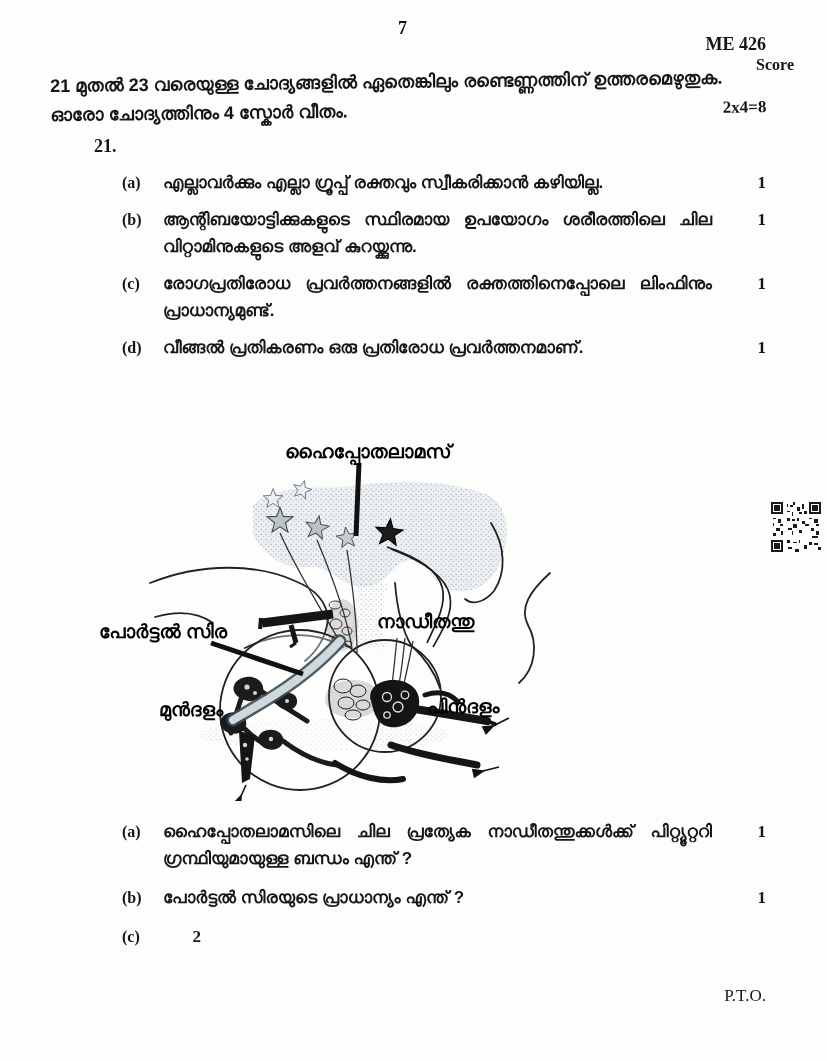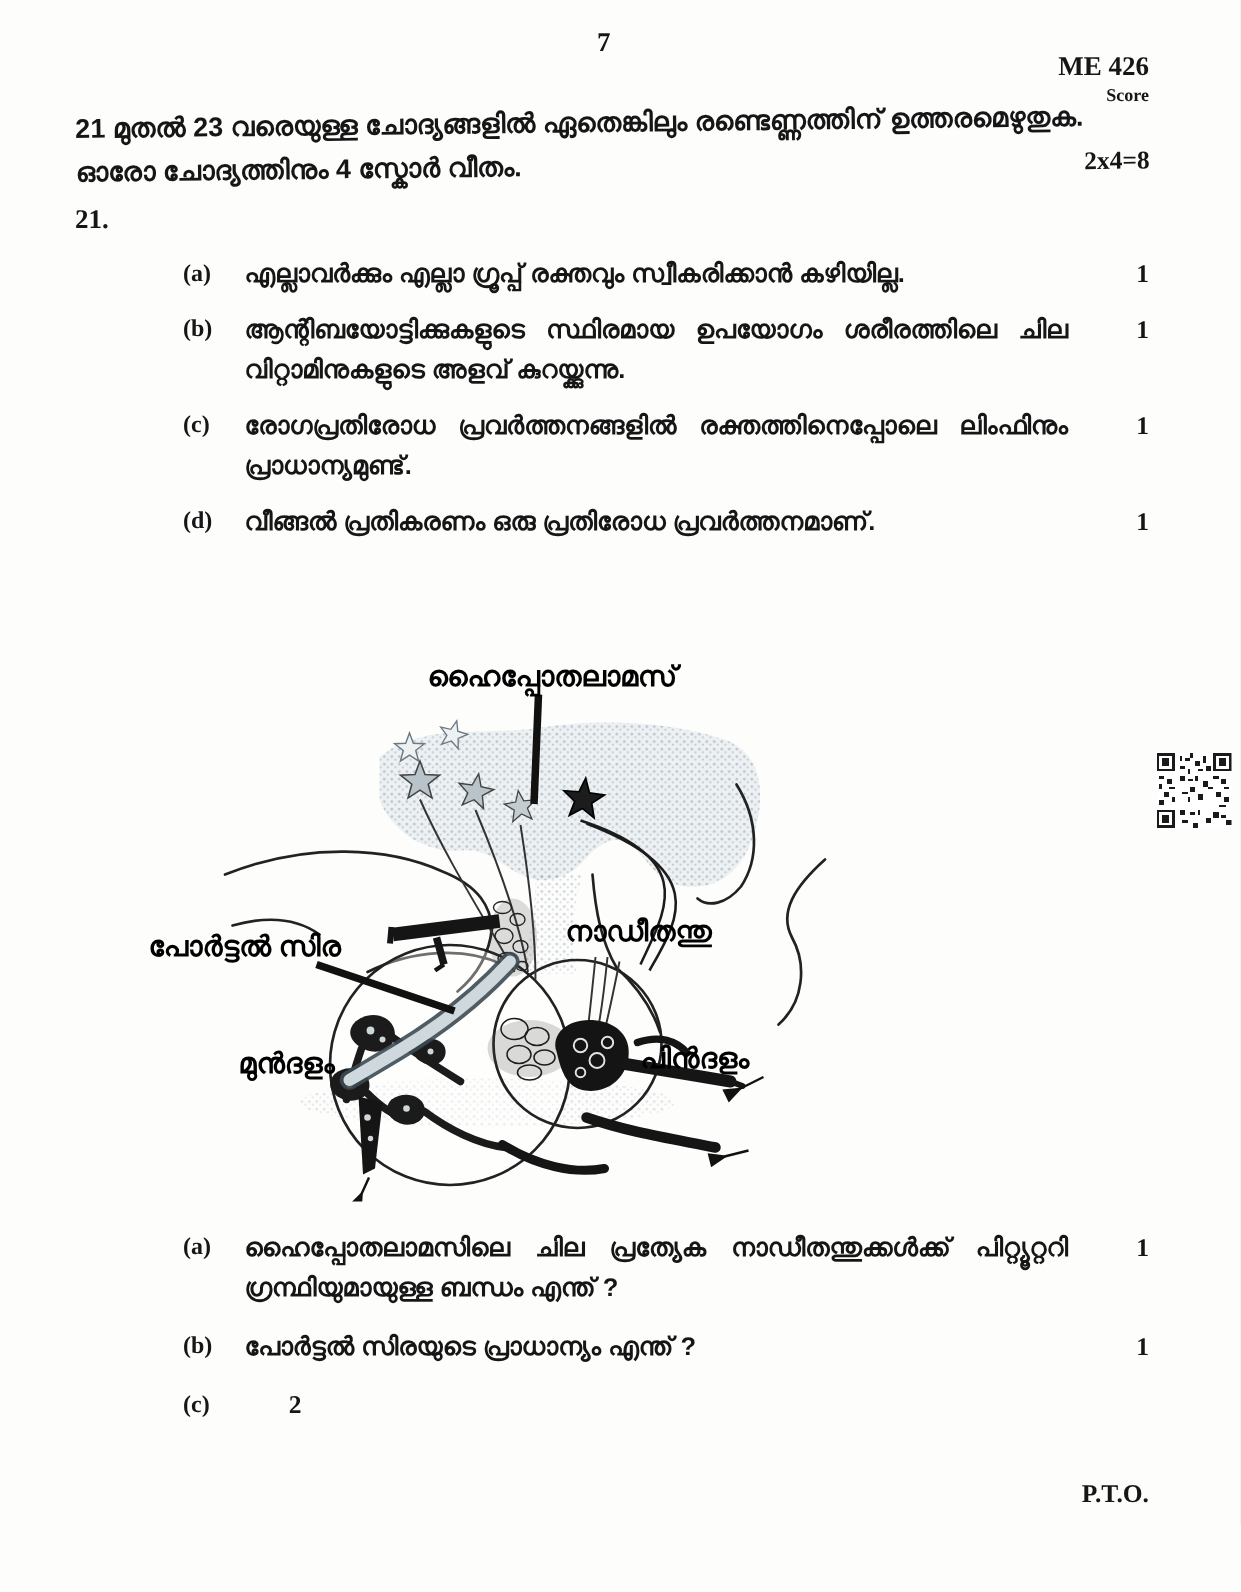--- a/index.html
+++ b/index.html
@@ -6,52 +6,52 @@
   .page{
     position:relative; width:827px; height:1061px; margin:0 auto;
     background:#fdfdfc; color:#161616; overflow:hidden;
     font-family:"Liberation Sans", sans-serif;
   }
   .latin{font-family:"Liberation Serif", serif;}
   .abs{position:absolute;}
   
   .pageno{left:398px; top:18px; font-size:18px; font-weight:700;}
   .papercode{left:700px; top:18px; width:66px; text-align:right; font-size:18px; font-weight:700;margin-top:16px;}
-  .score{left:700px; top:56px; width:66px; text-align:right; font-size:12px; font-weight:700;}
+  .score{left:728px; top:56px; width:66px; text-align:right; font-size:16px; font-weight:700;}
   
   .instr{left:50px; top:72px; width:716px; transform:rotate(-0.7deg); transform-origin:left top;}
   .instr .l1{font-size:18px; font-weight:700; line-height:29px;}
   .instr .l2{display:flex; font-size:18px; font-weight:700; line-height:29px;}
   .instr .total{margin-left:auto; font-size:17px; font-weight:700;}
   
   .qblock{left:50px; width:716px;}
   .q21{top:136px;}
   .q22h{top:362px;}
   .q22p{top:818px;}
   .qrow{display:flex;}
-  .qnum{width:58px; font-size:18px; font-weight:700; flex:0 0 auto;}
+  .qnum{width:58px; font-size:18px; font-weight:700; flex:0 0 auto;margin-left:44px;}
   .qtext{font-size:17px; font-weight:700; line-height:27px;}
   .parts{padding-left:72px; margin-top:12px;}
   .part{display:flex; align-items:flex-start; margin-bottom:10px;}
   .plabel{flex:0 0 41px; font-size:16px; font-weight:600; font-family:"Liberation Serif",serif; line-height:27px;}
   .ptext{flex:1 1 auto; font-size:17px; font-weight:700; line-height:27px; text-align:justify; margin-right:16px;}
   .pmark{flex:0 0 38px; text-align:right; font-size:17px; font-weight:700; font-family:"Liberation Serif",serif; line-height:27px;}
   
   .diagram{left:95px; top:433px; width:460px; height:368px;}
   .diagram svg{position:absolute; left:0; top:0;}
   .dlabel{position:absolute; font-size:19px; font-weight:700; color:#000000; white-space:nowrap;}
   .lbl-hypo{left:190px; top:8px;}
   .lbl-nerve{left:282px; top:178px;}
   .lbl-portal{left:4px; top:188px;text-align:center;}
   .lbl-ant{left:64px; top:266px;}
   .lbl-post{left:332px; top:263px;}
   
   .qr{left:771px; top:502px; width:50px; height:50px;}
   
-  .pto{left:700px; top:986px; width:66px; text-align:right; font-size:17px; font-weight:700;}
+  .pto{left:700px; top:986px; width:66px; text-align:right; font-size:17px; font-weight:400;}
 </style>
 </head>
 <body>
 
 <div class="page">
 
   <div class="abs pageno latin">7</div>
   <div class="abs papercode latin">ME 426</div>
   <div class="abs score latin">Score</div>
 

